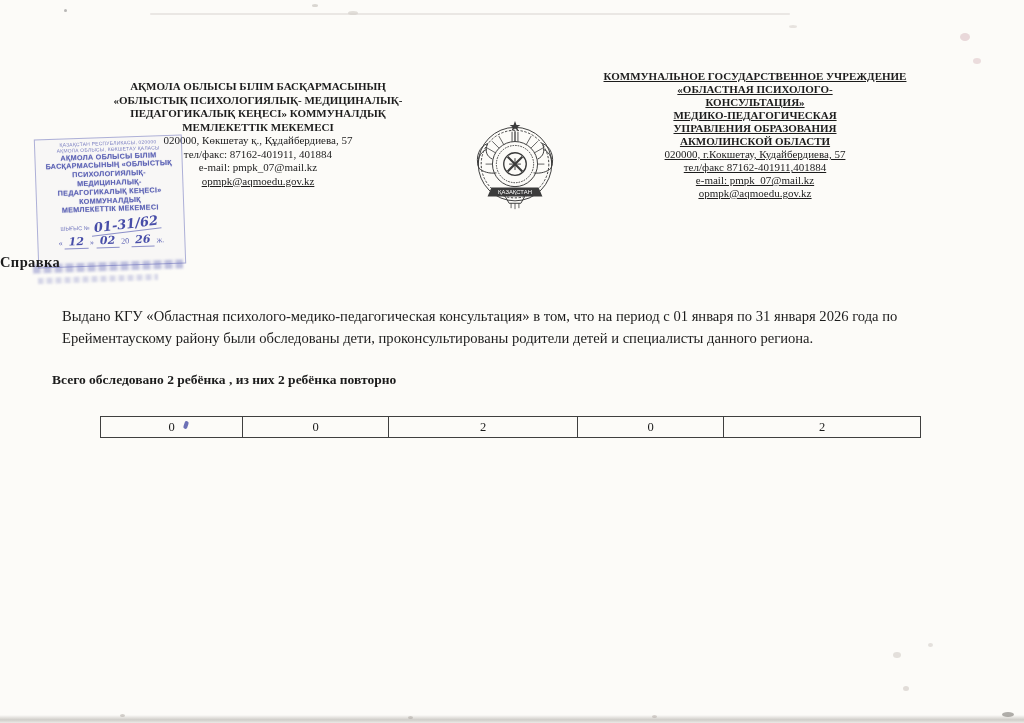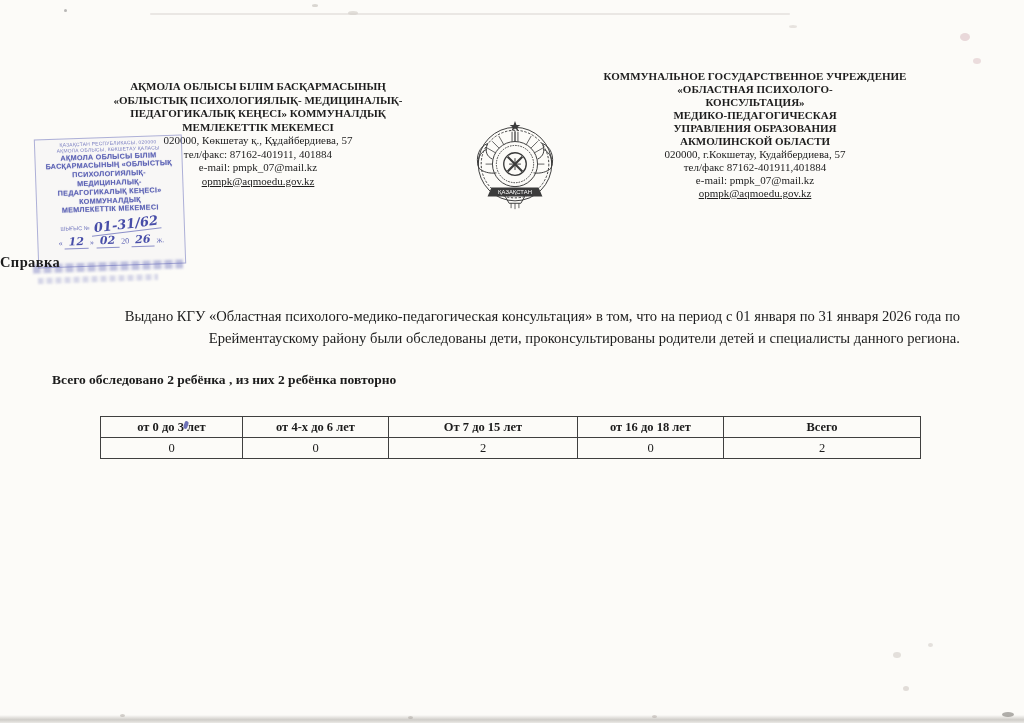--- a/index.html
+++ b/index.html
@@ -8,21 +8,21 @@
     background:#fcfbf8; overflow:hidden;
     font-family:"Liberation Serif", serif; color:#1c1c1c;
   }
   
   .header-left {
     position:absolute; left:112px; top:80px; width:292px;
     text-align:center; font-size:11px; line-height:13.5px;
   }
   .header-right {
     position:absolute; left:592px; top:70px; width:326px;
-    text-align:center; font-size:11px; line-height:13px;
+    text-align:center; font-size:11px; line-height:13px;text-decoration:underline;
   }
   .hl-org { font-weight:bold; display:block; }
   .hl-addr { display:block; }
   .u { text-decoration:underline; }
   
   .emblem { position:absolute; left:466px; top:115px; width:98px; height:106px; }
   
   .stamp {
     position:absolute; left:36px; top:137px; width:146px; height:124px;
     transform:rotate(-2deg);
@@ -62,21 +62,21 @@
     background:repeating-linear-gradient(90deg, rgba(93,99,181,.25) 0 5px, rgba(93,99,181,.06) 5px 9px);
     filter:blur(1.2px); transform:rotate(-2deg);
   }
   
   .title {
     position:absolute; left:0; top:254px; width:1012px; text-align:left;
     font-weight:bold; font-size:14.5px; letter-spacing:.4px;
   }
   .paragraph {
     position:absolute; left:62px; top:306px; width:898px;
-    text-align:right; font-size:14.6px; line-height:21.5px;
+    text-align:left; font-size:14.6px; line-height:21.5px;
   }
   .summary {
     position:absolute; left:52px; top:372px; width:822px; text-align:left;
     font-weight:bold; font-size:13.5px;
   }
   
   table.data-table {
     position:absolute; left:100px; top:416px; width:820px;
     border-collapse:collapse; table-layout:fixed;
   }
@@ -203,27 +203,20 @@
 
   <table class="data-table">
     <colgroup>
         <col style="width:142px">
         <col style="width:146px">
         <col style="width:189px">
         <col style="width:146px">
         <col style="width:197px">
       </colgroup>
     <tbody>
-        <tr class="hdr">
-      <td>от 0 до 3 лет</td>
-      <td>от 4-х до 6 лет</td>
-      <td>От 7 до 15 лет</td>
-      <td>от 16 до 18 лет</td>
-      <td>Всего</td>
-    </tr>
     <tr>
       <td>0</td>
       <td>0</td>
       <td>2</td>
       <td>0</td>
       <td>2</td>
     </tr>
   </tbody>
     </table>
 

